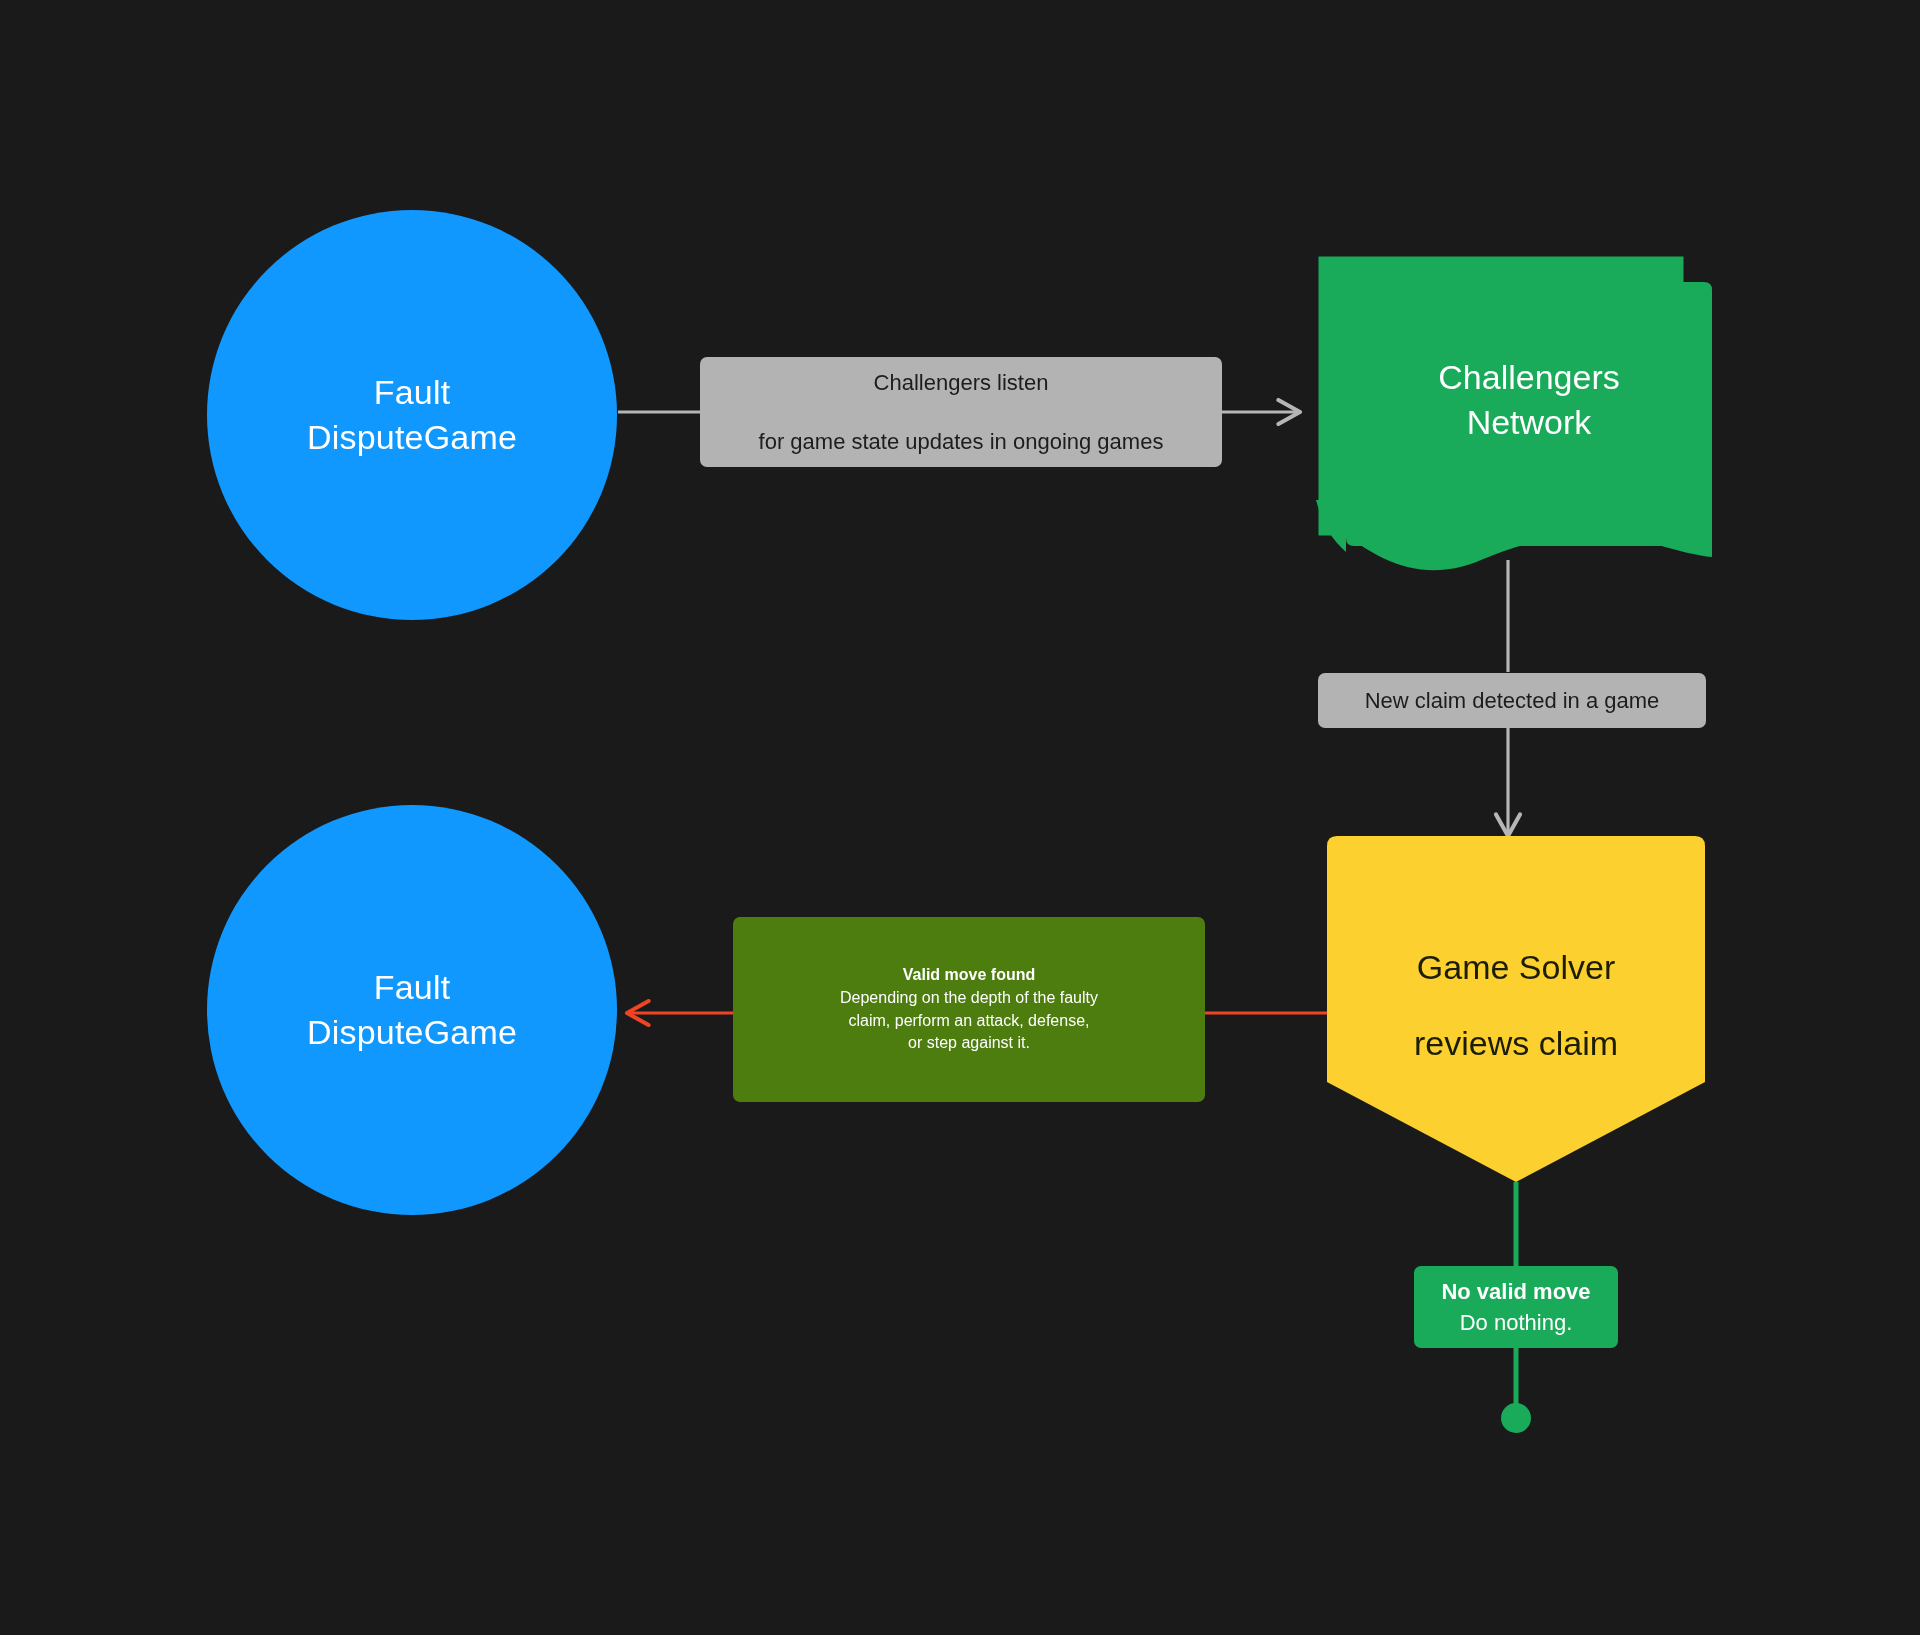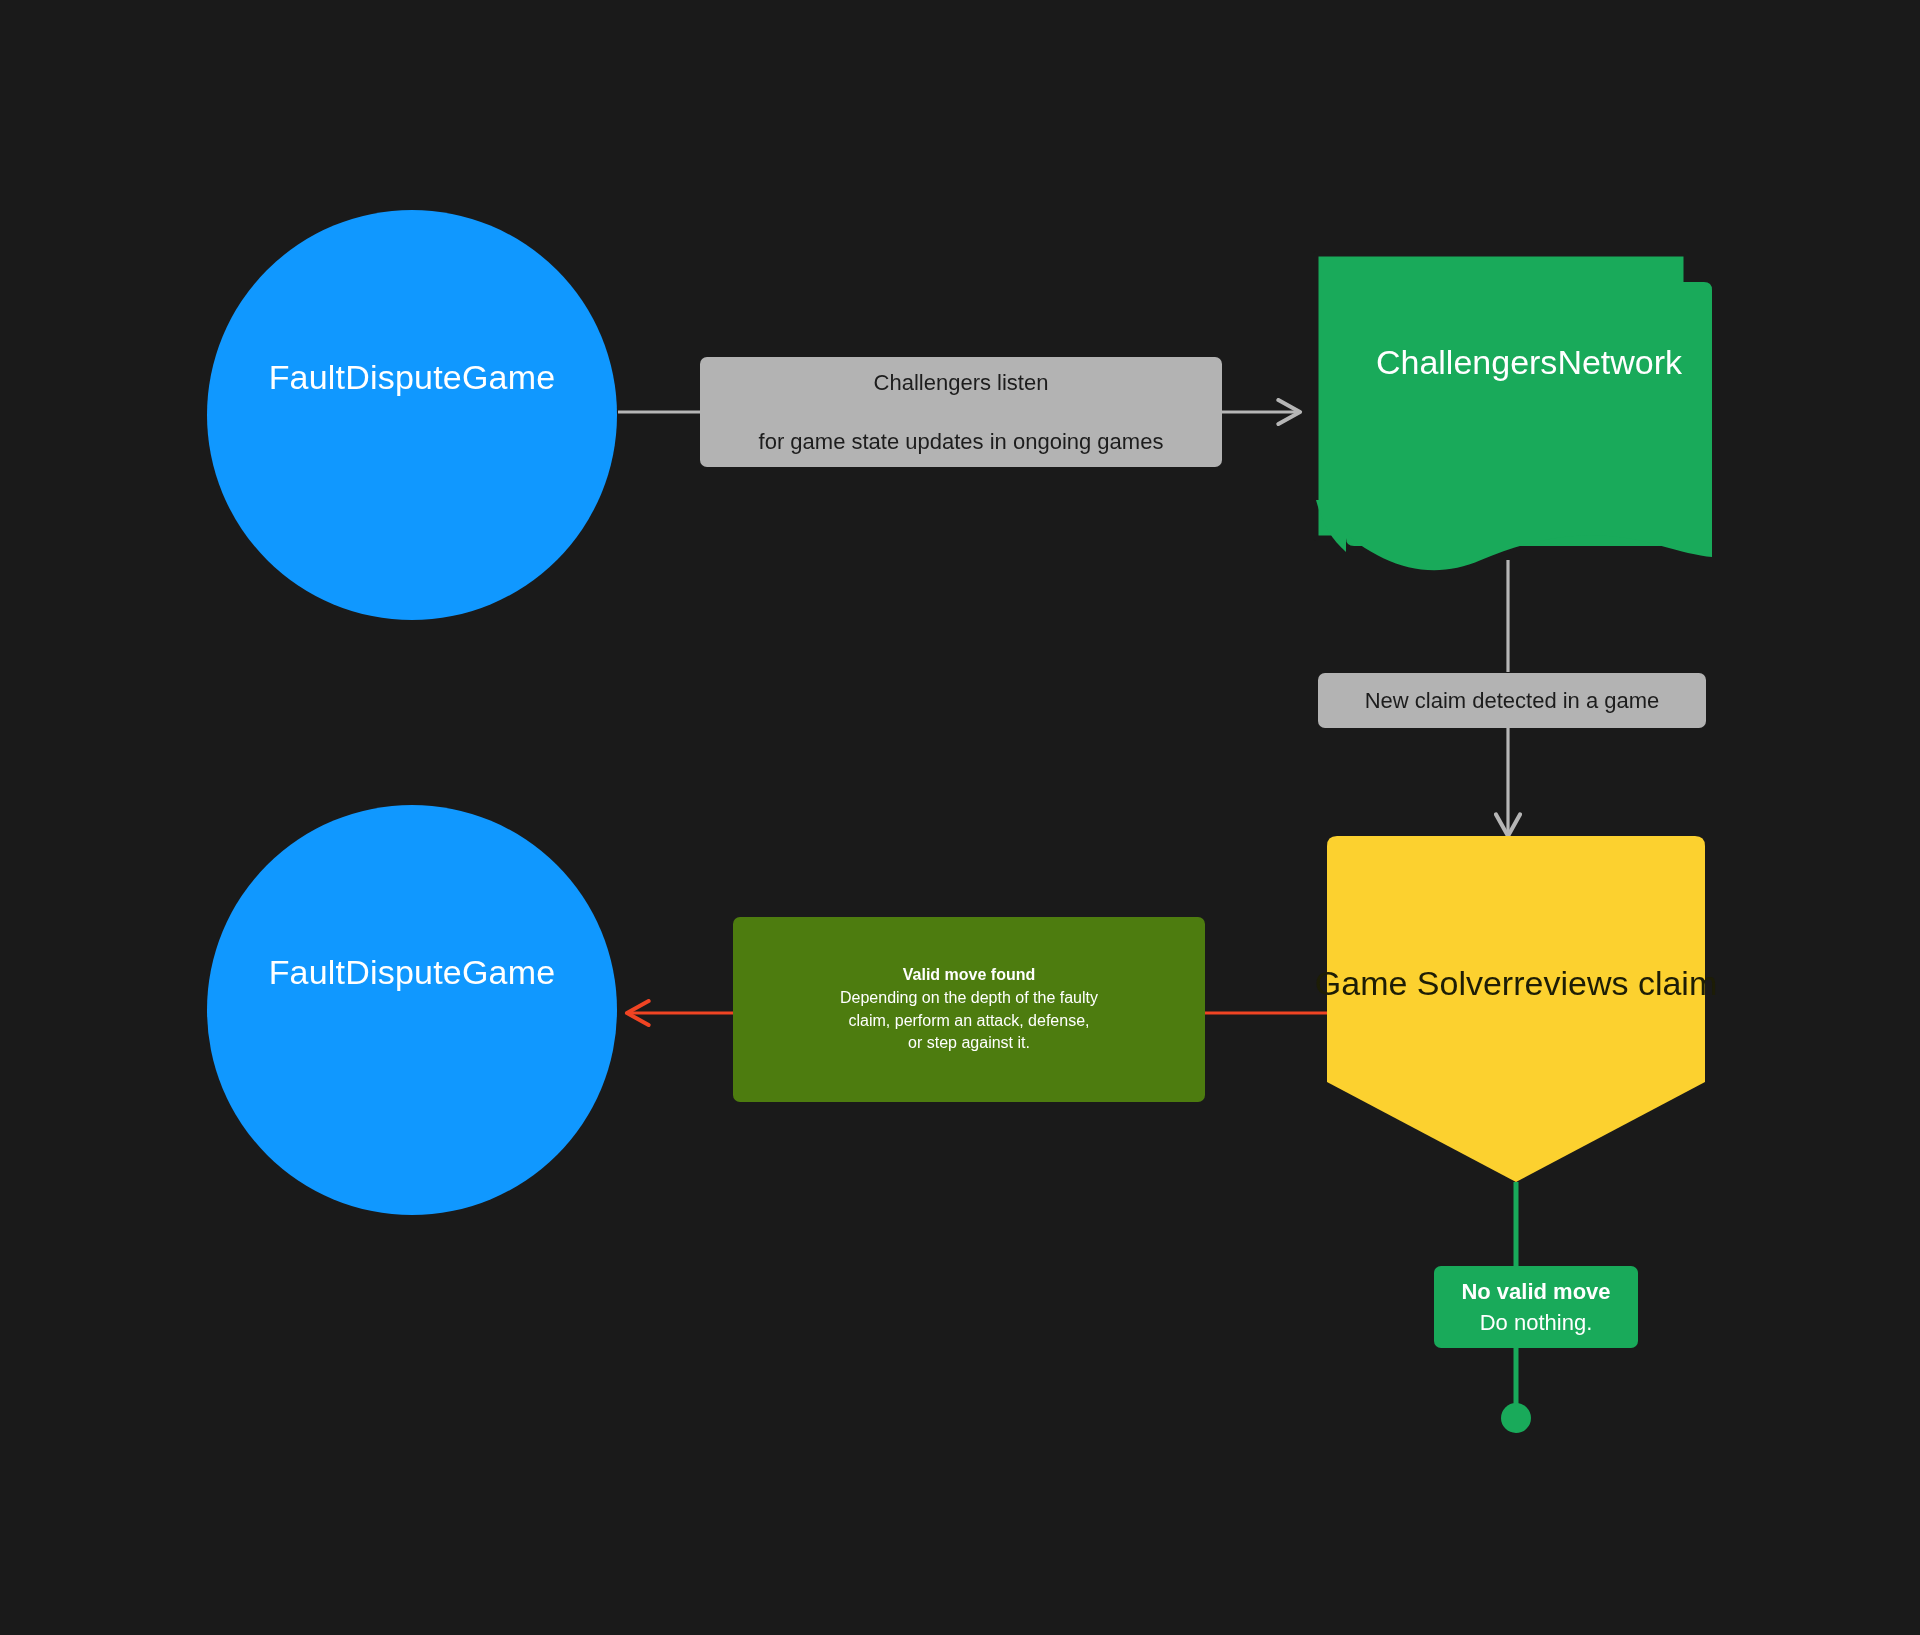--- a/index.html
+++ b/index.html
@@ -16,21 +16,22 @@
   }
   #canvas {
     position: absolute;
     left: 0; top: 0;
     width: 1920px;
     height: 1635px;
   }
   .node-label {
     position: absolute;
     display: flex;
-    flex-direction: row;
+    flex-direction: column;
+    align-items: center;
     justify-content: center;
     text-align: center;
     pointer-events: none;
     line-height: 1.32;
   }
   .circle-text {
     color: #ffffff;
     font-size: 34px;
     font-weight: 400;
     letter-spacing: 0.2px;
@@ -66,21 +67,20 @@
     background: #4d7c0f;
     color: #ffffff;
     font-size: 16px;
     line-height: 1.42;
   }
   .edge-label.green {
     background: #19aa5a;
     color: #ffffff;
     font-size: 22px;
     line-height: 1.42;
-    margin-left: 20px;
   }
   .lbl-strong { font-weight: 700; }
   .lbl-line { display: block; white-space: pre; }
 </style>
 </head>
 <body>
 
 <svg id="canvas" viewBox="0 0 1920 1635">
   <defs>
     <marker id="arrow-grey" viewBox="0 0 12 12" refX="10" refY="6" markerWidth="9" markerHeight="9" orient="auto-start-reverse">

